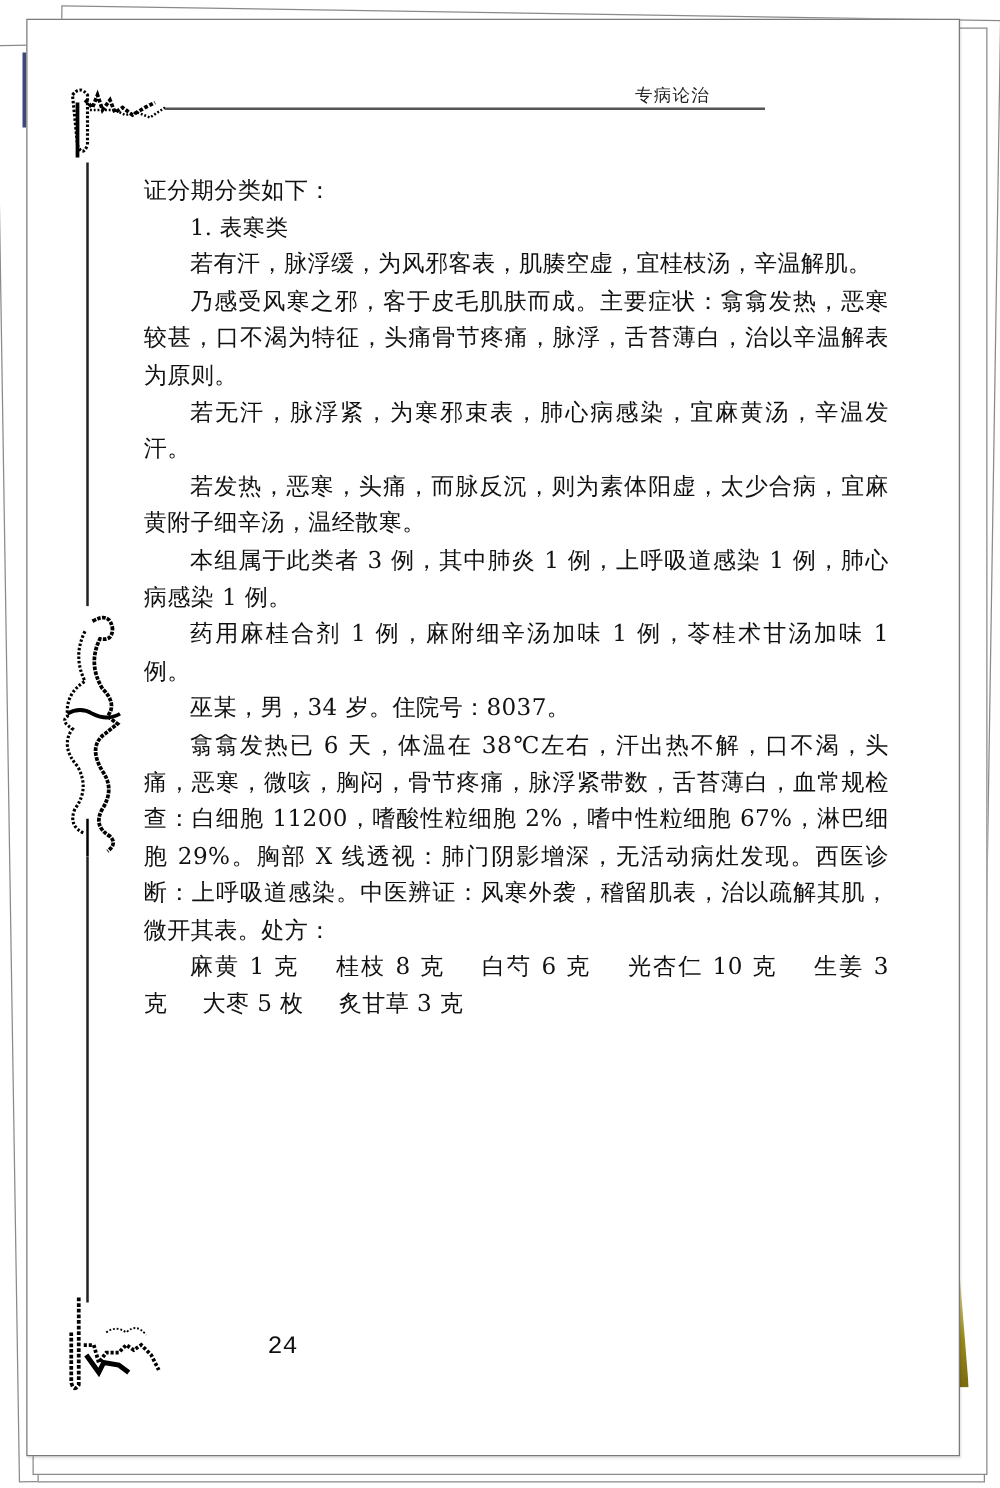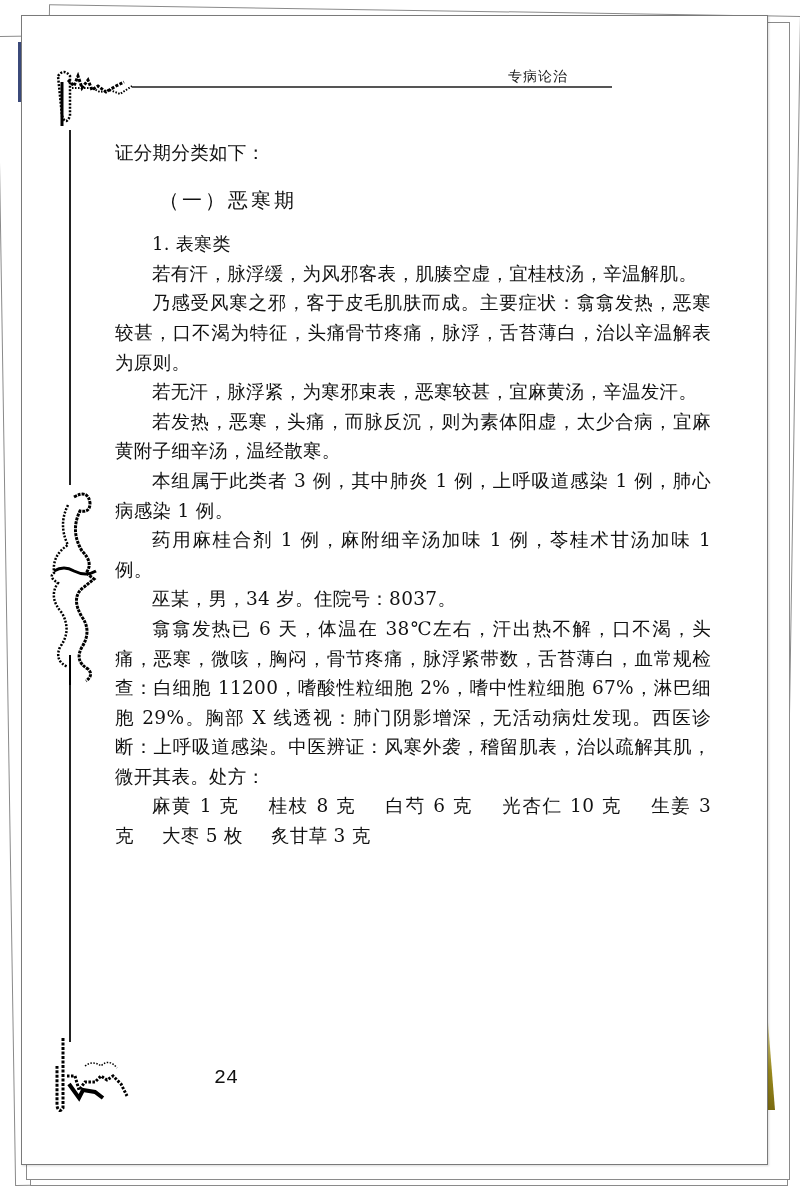--- a/index.html
+++ b/index.html
@@ -76,25 +76,24 @@
 
 <svg class="ornament-bot" viewBox="0 0 74 80">
   <path d="M8 2 v70 q-4 6 -6 -2 v-40" fill="none" stroke="#000" stroke-width="3" stroke-dasharray="3 1.5"></path>
   <path d="M12 40 h8 l4 14 l6 -8 h10 l6 -6 l6 4 l6 -4 l8 8 l6 12" fill="none" stroke="#000" stroke-width="3" stroke-dasharray="2.5 1.5"></path>
   <path d="M14 48 l10 14 l4 -8 l12 2 l8 6" fill="none" stroke="#000" stroke-width="4"></path>
   <path d="M30 30 q8 -6 16 0 q8 -8 16 2" fill="none" stroke="#000" stroke-width="1.5" stroke-dasharray="1.5 1.5"></path>
 </svg>
 
 <div class="body-text">
   <p class="p">证分期分类如下：</p>
-  <p class="p section-title">（一）恶寒期</p>
   <p class="p sub-title">1. 表寒类</p>
   <p class="p indent">若有汗，脉浮缓，为风邪客表，肌腠空虚，宜桂枝汤，辛温解肌。</p>
   <p class="p indent">乃感受风寒之邪，客于皮毛肌肤而成。主要症状：翕翕发热，恶寒较甚，口不渴为特征，头痛骨节疼痛，脉浮，舌苔薄白，治以辛温解表为原则。</p>
-  <p class="p indent">若无汗，脉浮紧，为寒邪束表，恶寒较甚，宜麻黄汤，辛温发汗。</p>
+  <p class="p indent">若无汗，脉浮紧，为寒邪束表，肺心病感染，宜麻黄汤，辛温发汗。</p>
   <p class="p indent">若发热，恶寒，头痛，而脉反沉，则为素体阳虚，太少合病，宜麻黄附子细辛汤，温经散寒。</p>
   <p class="p indent">本组属于此类者 3 例，其中肺炎 1 例，上呼吸道感染 1 例，肺心病感染 1 例。</p>
   <p class="p indent">药用麻桂合剂 1 例，麻附细辛汤加味 1 例，苓桂术甘汤加味 1 例。</p>
   <p class="p indent">巫某，男，34 岁。住院号：8037。</p>
   <p class="p indent">翕翕发热已 6 天，体温在 38℃左右，汗出热不解，口不渴，头痛，恶寒，微咳，胸闷，骨节疼痛，脉浮紧带数，舌苔薄白，血常规检查：白细胞 11200，嗜酸性粒细胞 2%，嗜中性粒细胞 67%，淋巴细胞 29%。胸部 X 线透视：肺门阴影增深，无活动病灶发现。西医诊断：上呼吸道感染。中医辨证：风寒外袭，稽留肌表，治以疏解其肌，微开其表。处方：</p>
   <p class="p rx">
     <span class="item">麻黄 1 克</span>
     <span class="item">桂枝 8 克</span>
     <span class="item">白芍 6 克</span>
     <span class="item">光杏仁 10 克</span>

